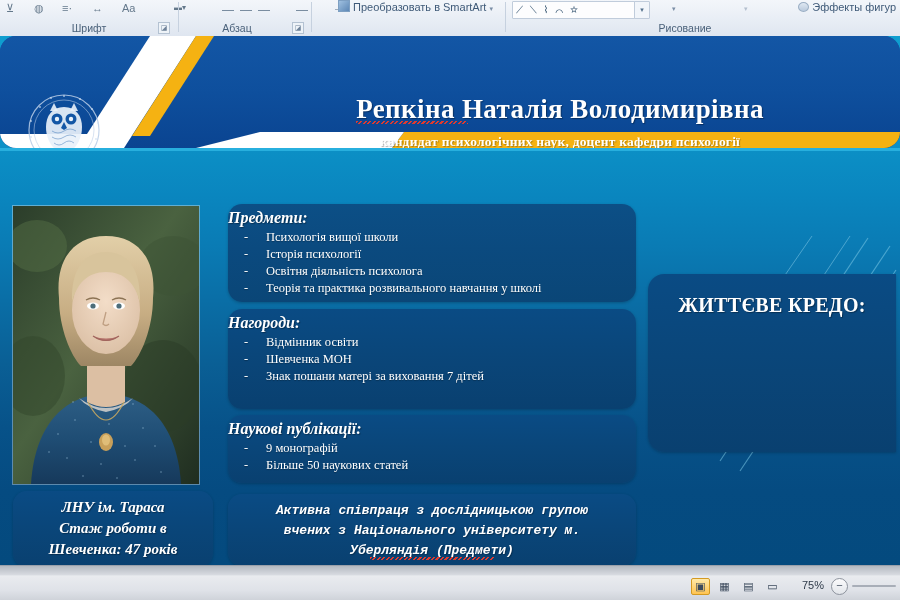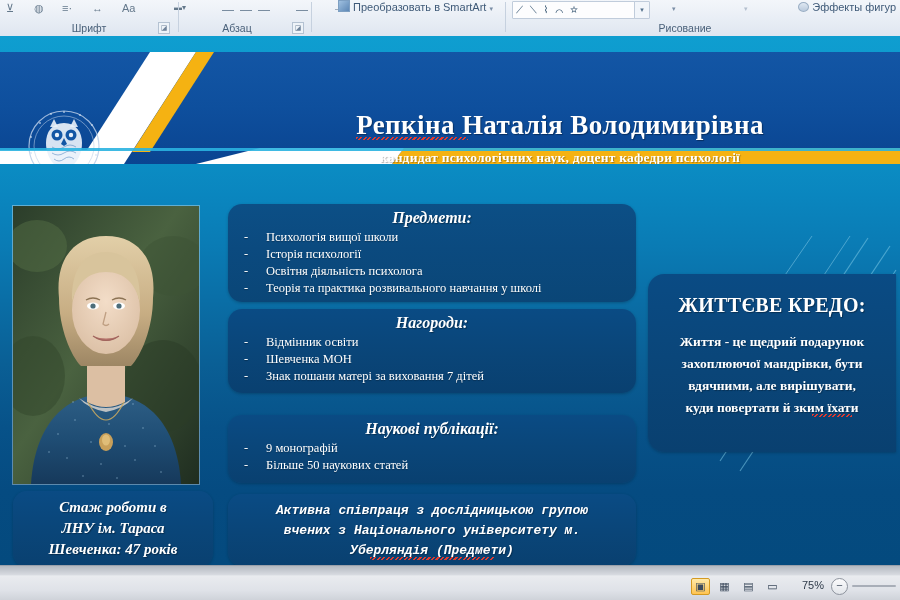--- a/index.html
+++ b/index.html
@@ -86,23 +86,24 @@
   }
 
   
   .header-underline{
     position:absolute;left:0;top:112px;width:900px;height:3px;
     background:#2ab3e0;opacity:.9;
   }
 
   
   .header{
-    position:absolute;left:0;top:16px;width:900px;height:112px;
+    position:absolute;left:0;top:0;width:900px;height:112px;
     overflow:hidden;
     background:linear-gradient(180deg,#10529f 0%,#0d4e9c 35%,#0c4894 75%,#0a4punch 100%);
+    border-radius:16px;
   }
   .header{background:linear-gradient(180deg,#1356a5 0%,#0e4f9d 40%,#0b4793 100%);}
   .hdr-svg{position:absolute;left:0;top:0;}
 
   .title-wrap{
     position:absolute;left:250px;top:58px;width:620px;text-align:center;
   }
   .main-title{
     font-family:"Liberation Serif", serif;
     font-weight:bold;font-size:27px;color:#ffffff;
@@ -134,21 +135,21 @@
     position:absolute;border-radius:14px;
     background:linear-gradient(180deg,#0c4f86 0%,#0b4a7f 45%,#0a4677 100%);
     box-shadow:0 1px 3px rgba(0,0,0,.22);
   }
   .panel.deep{
     background:linear-gradient(180deg,#0a4b84 0%,#0a4578 55%,#094070 100%);
   }
   .panel-title{
     font-family:"Liberation Serif", serif;
     font-style:italic;font-weight:bold;font-size:16px;color:#ffffff;
-    text-align:center;padding-top:5px;
+    padding-top:5px;
     text-shadow:1px 1px 1px rgba(0,0,0,.35);
   }
   .bullets{margin:2px 0 0 0;padding:0;list-style:none;}
   .bullets li{
     font-family:"Liberation Serif", serif;
     font-size:12.5px;color:#ffffff;line-height:17px;
     padding-left:38px;position:relative;white-space:nowrap;
     text-shadow:0 1px 1px rgba(0,0,0,.3);
   }
   .bullets li:before{
@@ -445,52 +446,45 @@
     <div class="panel" id="panel-subjects" style="left:228px;top:168px;width:408px;height:98px;">
       <div class="panel-title">Предмети:</div>
       <ul class="bullets">
         <li>Психологія вищої школи</li>
         <li>Історія психології</li>
         <li>Освітня діяльність психолога</li>
         <li>Теорія  та практика розвивального навчання у школі</li>
       </ul>
     </div>
 
-    <div class="panel deep" id="panel-awards" style="left:228px;top:273px;width:408px;height:84px;">
+    <div class="panel deep" id="panel-awards" style="left:228px;top:273px;width:408px;height:100px;">
       <div class="panel-title">Нагороди:</div>
       <ul class="bullets">
         <li>Відмінник освіти</li>
         <li>Шевченка МОН</li>
         <li>Знак пошани матері за  виховання 7 дітей</li>
       </ul>
     </div>
 
     <div class="panel deep" id="panel-pubs" style="left:228px;top:379px;width:408px;height:68px;">
       <div class="panel-title">Наукові публікації:</div>
       <ul class="bullets">
         <li>9 монографій</li>
         <li>Більше  50 наукових статей</li>
       </ul>
     </div>
 
     <div class="panel deep" id="panel-credo">
       <div class="credo-title">ЖИТТЄВЕ КРЕДО:</div>
-      <div class="credo-body">
-        <div>Життя - це щедрий подарунок</div>
-        <div>захоплюючої мандрівки, бути</div>
-        <div>вдячними, але вирішувати,</div>
-        <div>куди повертати й зким їхати</div>
-        <span class="credo-spell"></span>
-      </div>
     </div>
 
     <div class="panel deep" id="panel-experience">
       <div class="exp-text">
+        <div>ЛНУ ім. Тараса</div>
         <div>Стаж роботи в</div>
-        <div>ЛНУ ім. Тараса</div>
         <div>Шевченка: 47 років</div>
       </div>
     </div>
 
     <div class="panel deep" id="panel-collab">
       <div class="collab-text">
         <div>Активна співпраця з дослідницькою групою</div>
         <div>вчених з Національного університету м.</div>
         <div>Уберляндія (Предмети)</div>
         <span class="collab-spell"></span>

